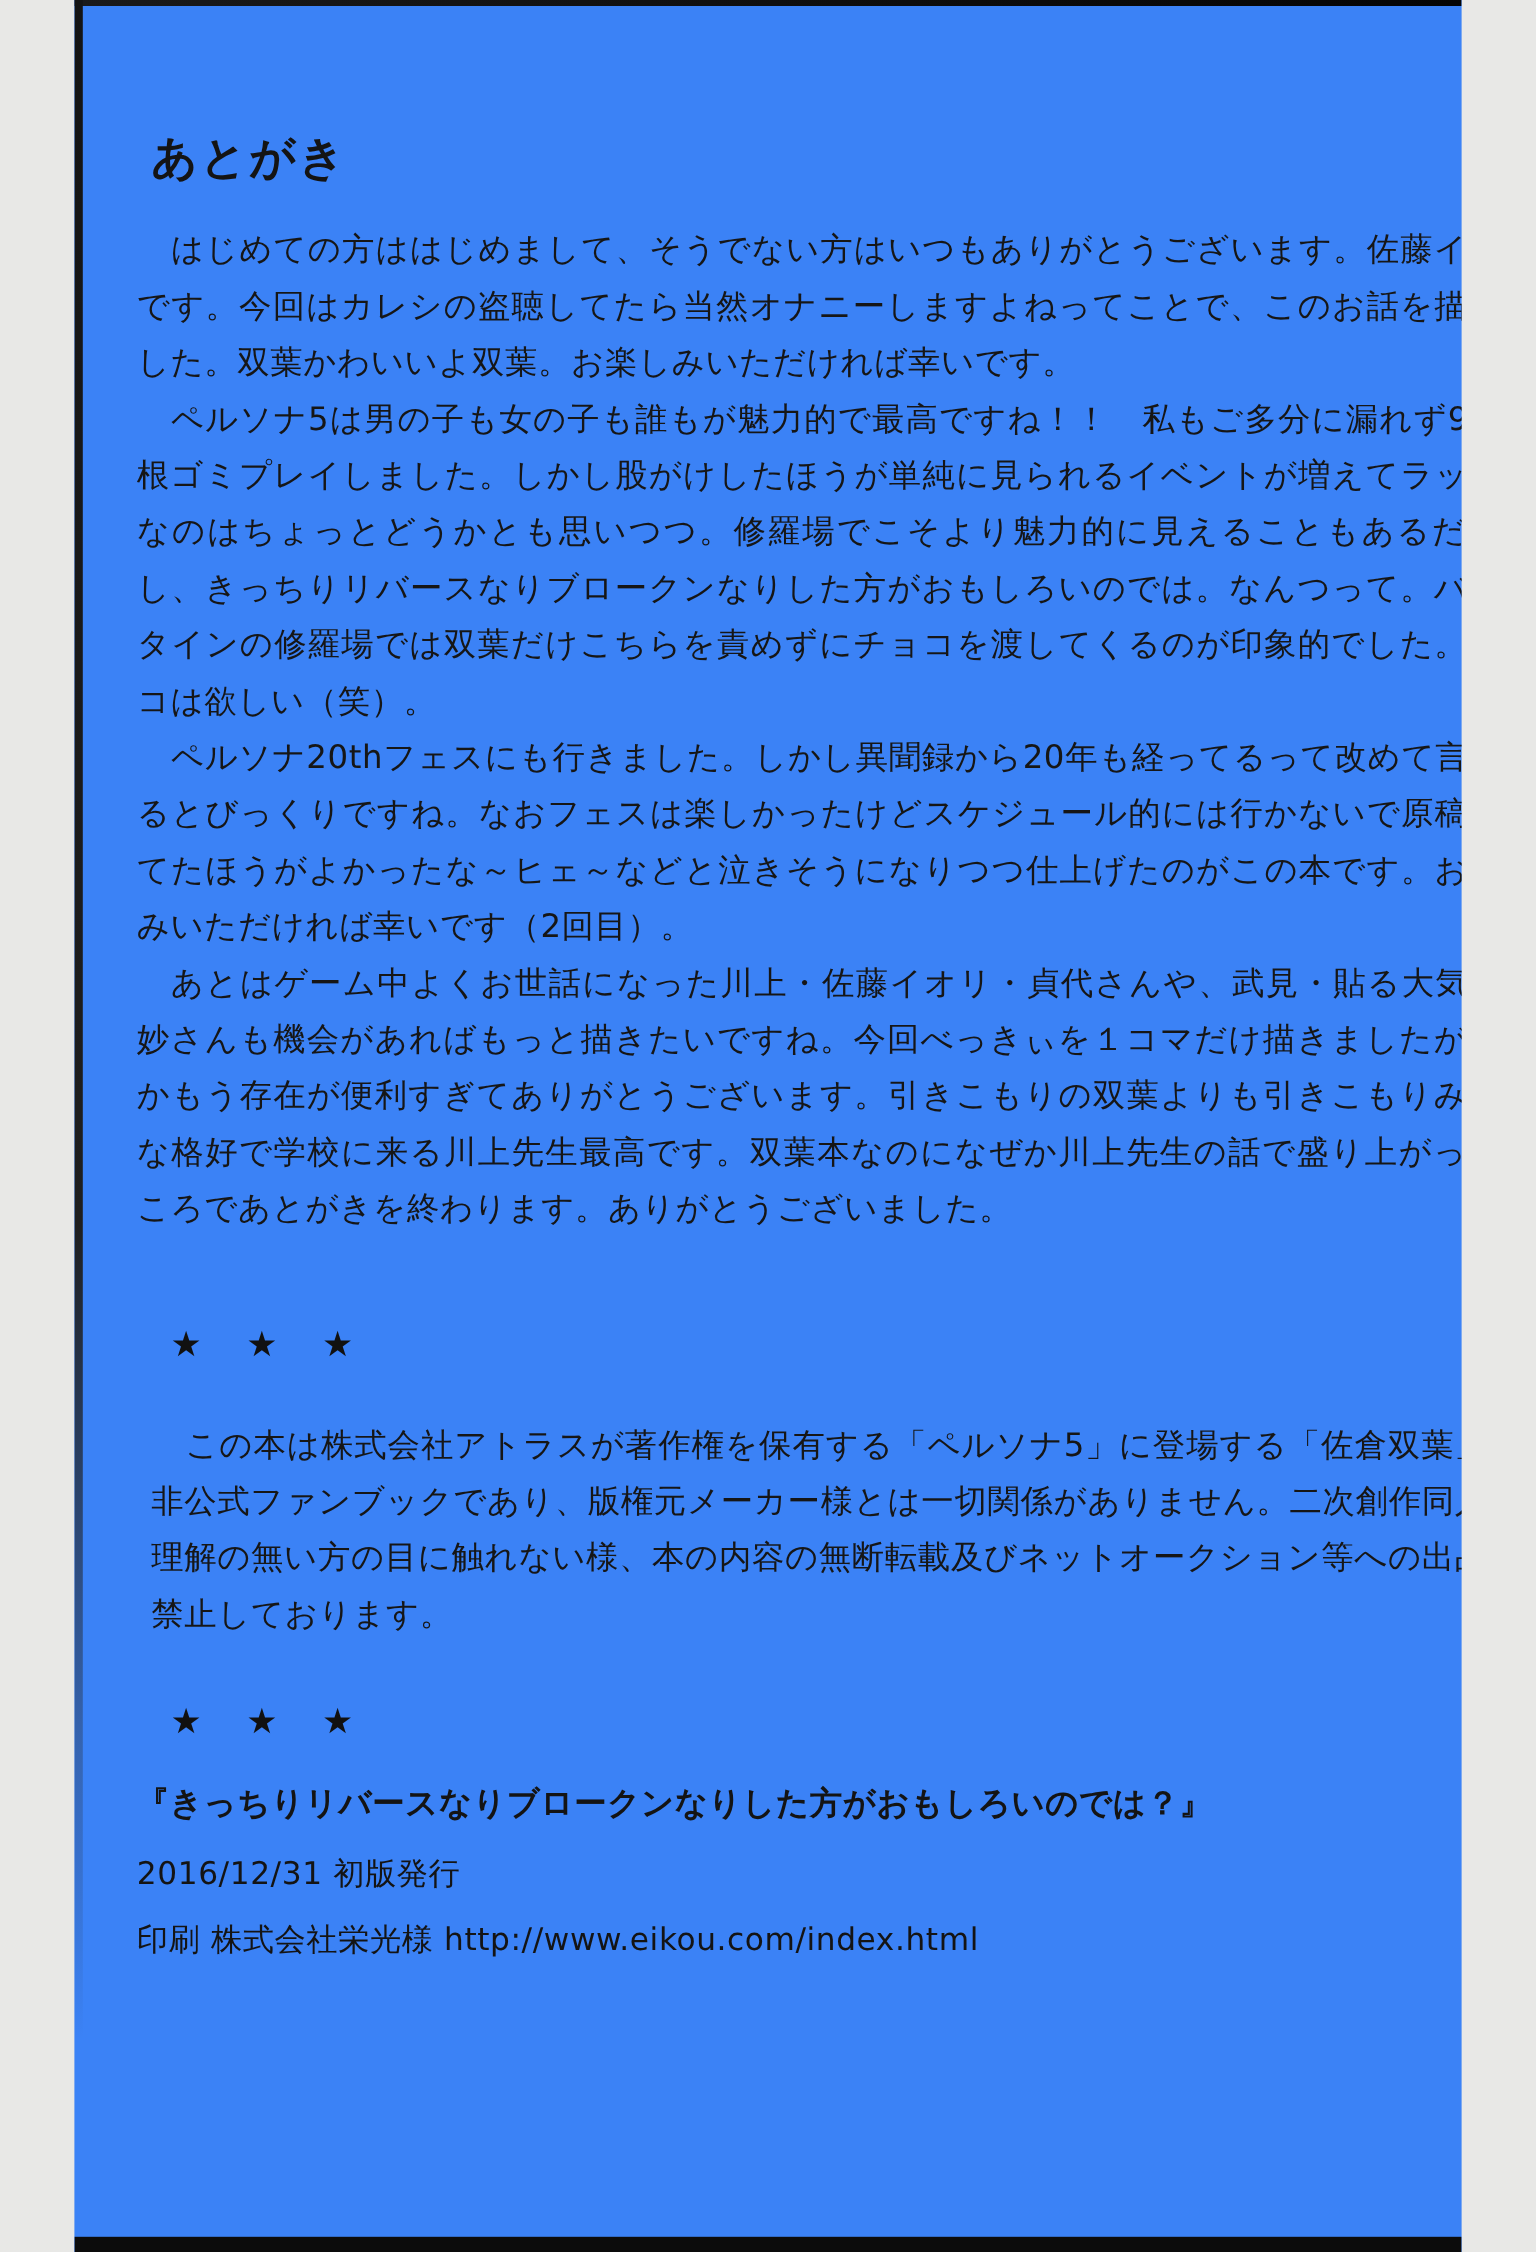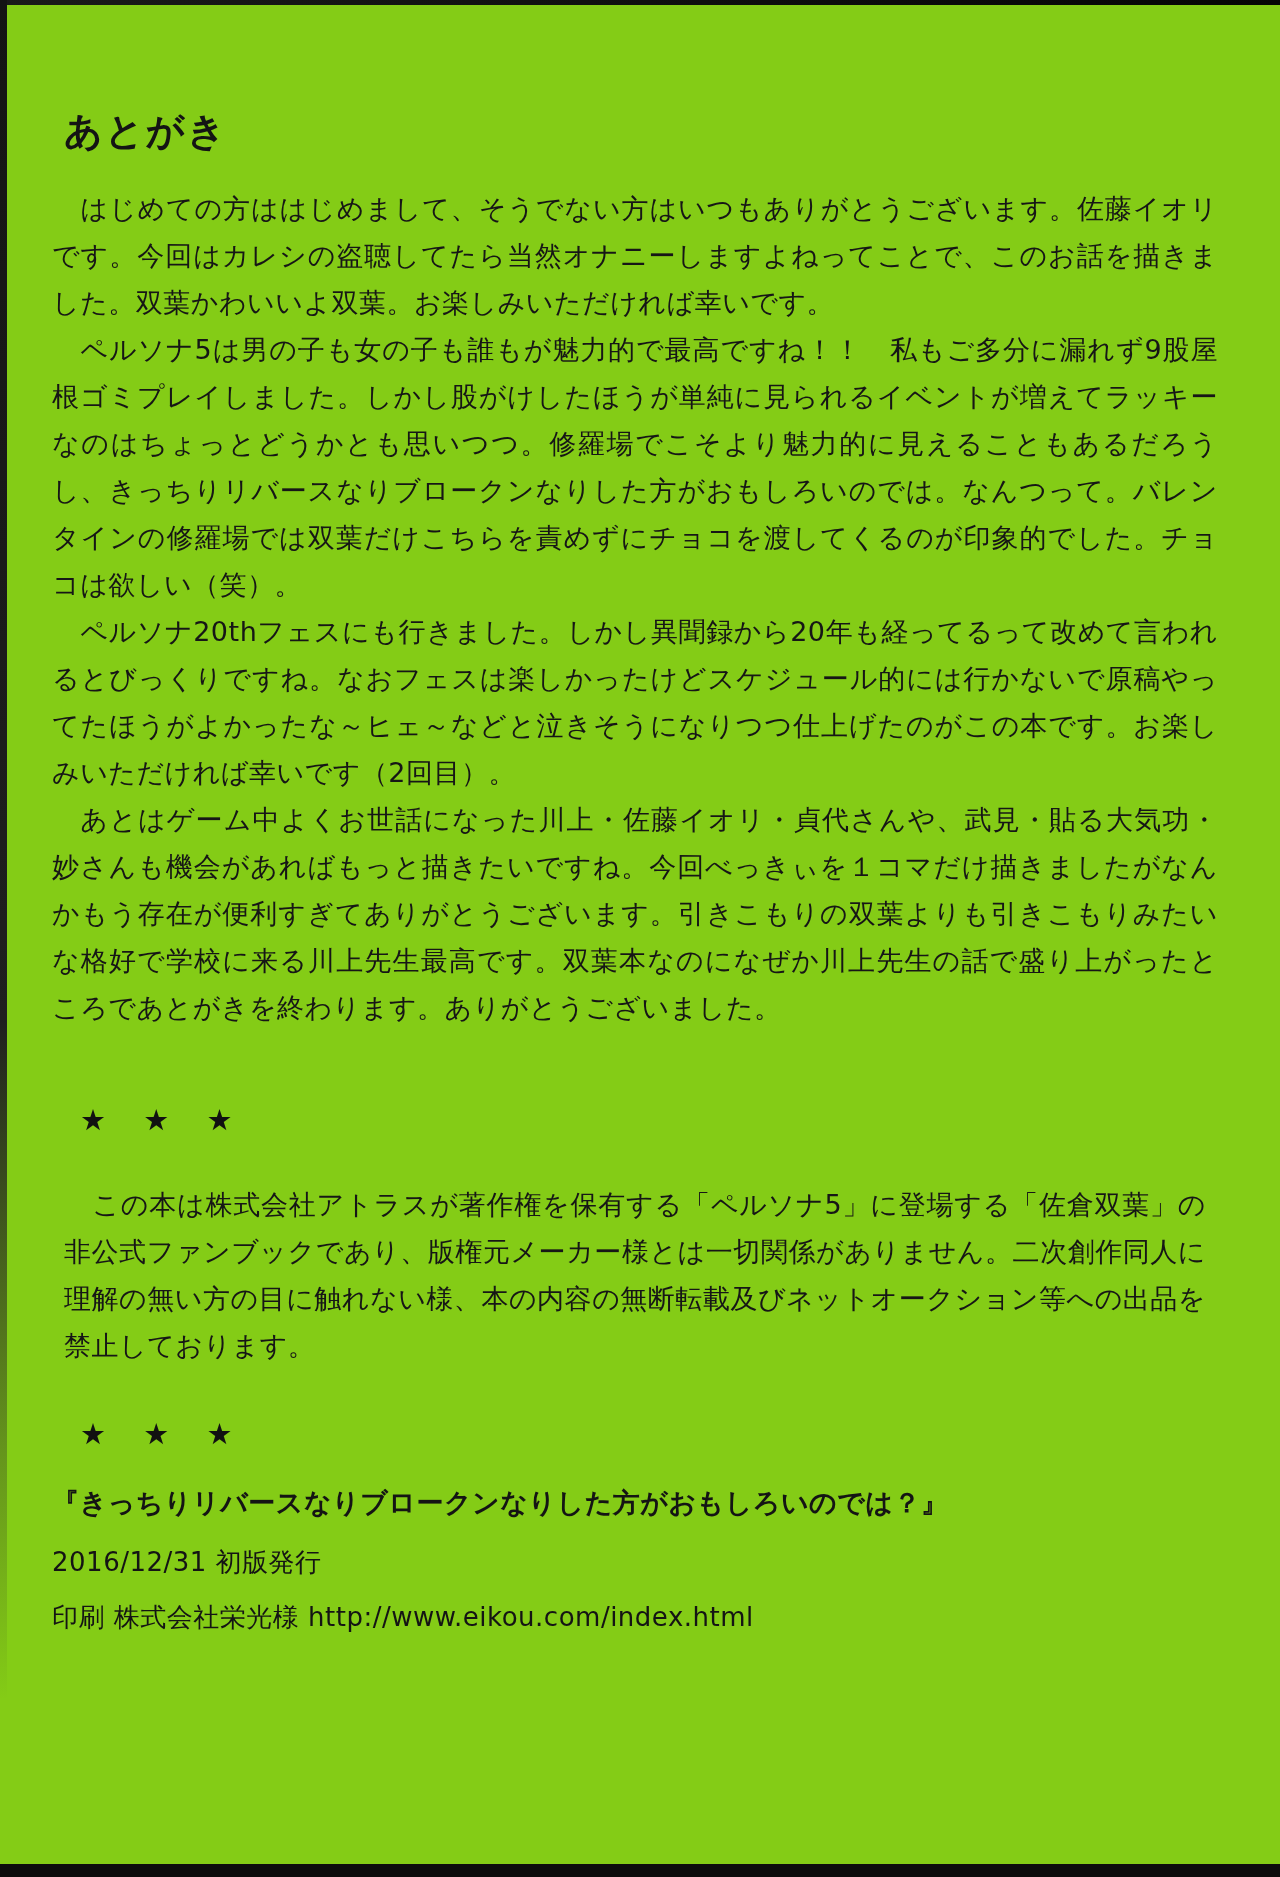--- a/index.html
+++ b/index.html
@@ -3,24 +3,24 @@
 <meta charset="utf-8">
 <style>
   html, body {
     margin: 0;
     padding: 0;
     background: #e8e8e6;
     font-family: "DejaVu Sans", "Liberation Sans", sans-serif;
   }
   .page {
     position: relative;
-    width: 1280px;
+    width: 1156px;
     height: 1877px;
     margin: 0 auto;
-    background: #84cc16;
+    background: #3b82f6;
     overflow: hidden;
     color: #171717;
   }
   
   .edge-top {
     position: absolute; top: 0; left: 0; right: 0; height: 5px;
     background: linear-gradient(to right, #1a1a1a 0%, #0e0e0e 55%, #050505 100%);
   }
   .edge-left {
     position: absolute; top: 0; left: 0; width: 7px; height: 1700px;

